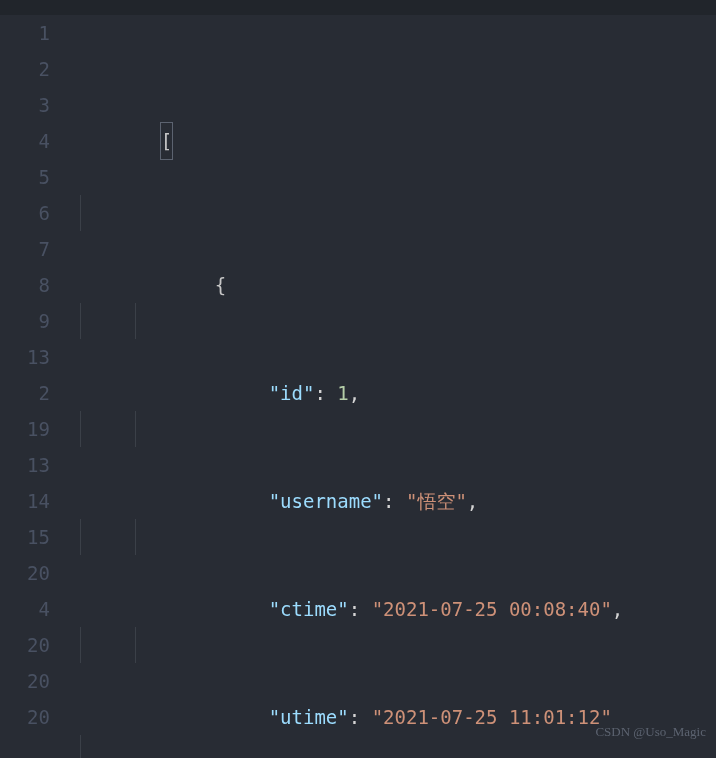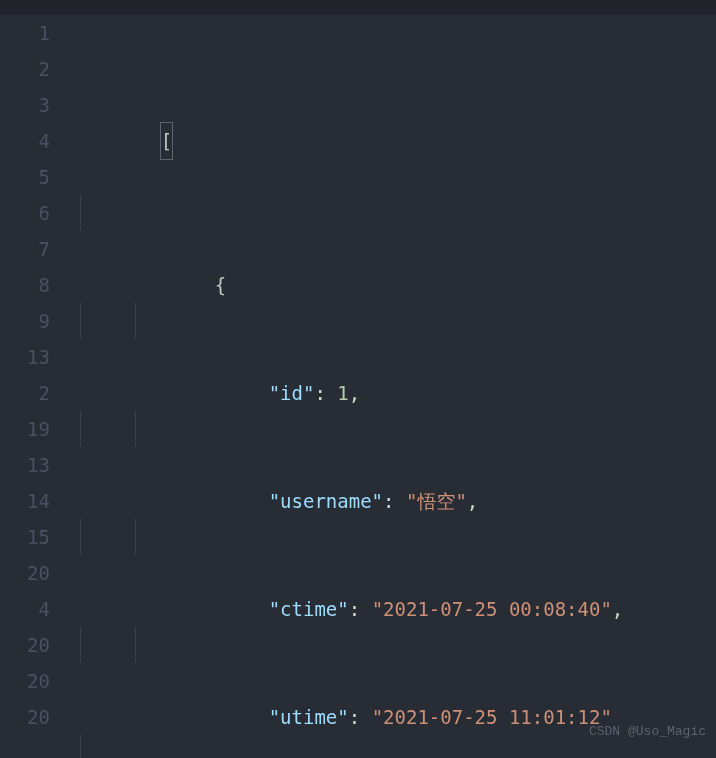--- a/index.html
+++ b/index.html
@@ -65,21 +65,21 @@
     .tok-colon { color: #d4d4d4; }
     .tok-num { color: #b5cea8; }
     .tok-str { color: #ce9178; }
     .tok-comma { color: #d4d4d4; }
     .watermark {
       position: absolute;
       bottom: 8px;
       right: 10px;
       color: #5c6370;
       font-size: 13px;
-      font-family: Liberation Mono, monospace;
+      font-family: Liberation Serif, serif;
     }
     .pad0 { padding-left: 22px; }
     .pad1 { padding-left: 76px; }
     .pad2 { padding-left: 130px; }
   </style>
 </head>
 <body>
 
 <div class="tab-bar"></div>
 

